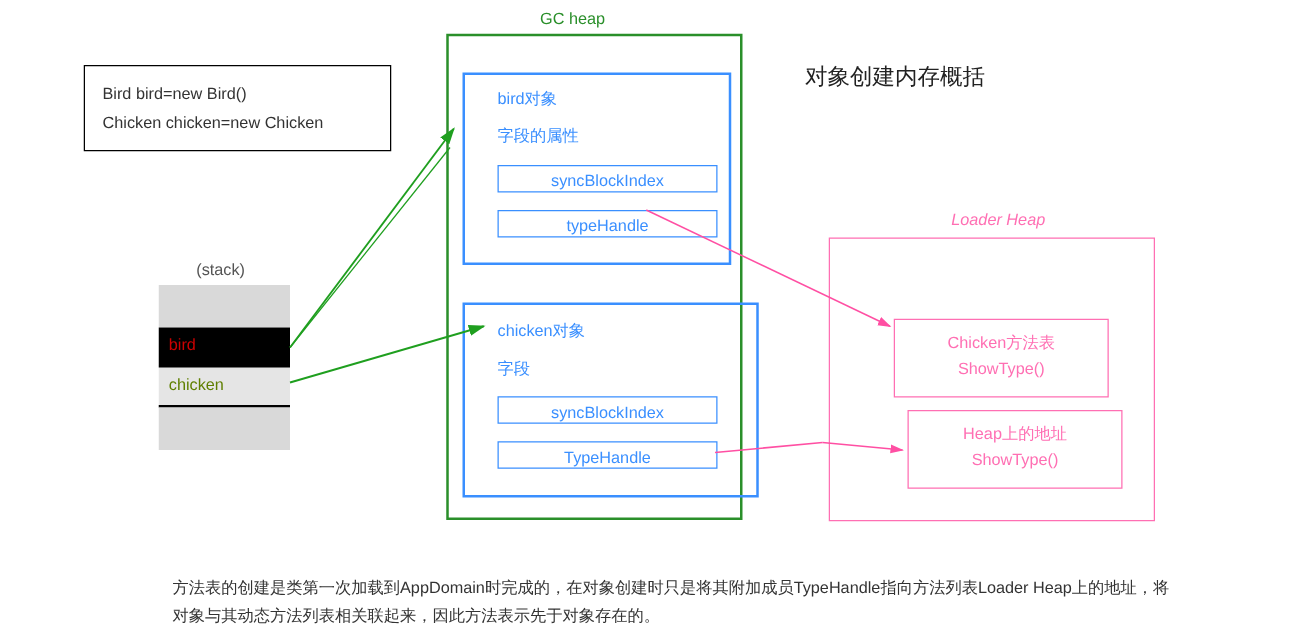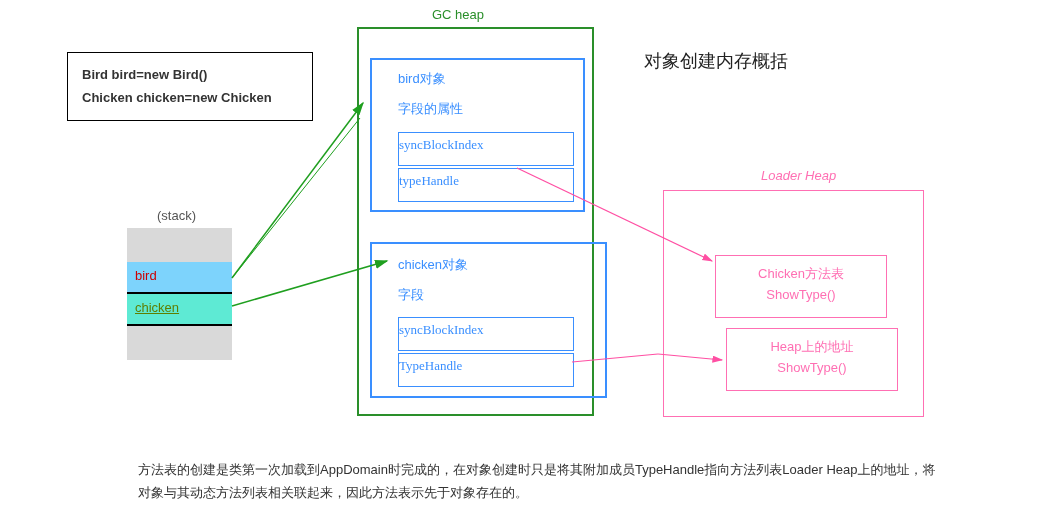--- a/index.html
+++ b/index.html
@@ -2,38 +2,38 @@
 <html><head>
 <meta charset="utf-8">
 <style>
   html,body{margin:0;padding:0;width:1044px;height:514px;font-family:"Microsoft YaHei","SimSun",Arial,sans-serif;font-size:13px;color:#333;background:#fff;overflow:hidden;}
   .abs{position:absolute;box-sizing:border-box;}
   .code-box{border:1px solid #000;padding:10px 14px;line-height:1.8;}
   .stack-label{font-size:13px;color:#555;}
   .stack{width:105px;}
   .stack-pad{height:34px;background:#d9d9d9;}
   .stack-row{height:30px;line-height:28px;padding-left:8px;font-size:13px;}
-  .row-bird{background:#7dd3fc;color:#c00;}
-  .row-chicken{background:#5eead4;color:#5f7f00;border-top:2px solid #000;border-bottom:2px solid #000;text-decoration:underline;}
+  .row-bird{background:#000000;color:#c00;}
+  .row-chicken{background:#e5e5e5;color:#5f7f00;border-top:2px solid #000;border-bottom:2px solid #000;}
   .gc-title{color:#2a8f2a;font-size:13px;text-align:center;}
   .gc-heap{border:2px solid #2a8f2a;width:237px;height:389px;}
   .obj-box{border:2px solid #3a8fff;position:absolute;left:11px;width:211px;color:#3a8fff;}
   .obj-inner-text{position:absolute;left:26px;font-size:13px;}
-  .field-box{position:absolute;left:26px;width:176px;height:34px;border:1.5px solid #3a8fff;line-height:24px;font-size:13px;box-sizing:border-box;font-family:Liberation Serif, serif;}
+  .field-box{position:absolute;left:26px;width:176px;height:22px;border:1.5px solid #3a8fff;text-align:center;line-height:24px;font-size:13px;box-sizing:border-box;}
   .title-big{font-size:18px;color:#222;}
   .loader-title{color:#ff6fb3;font-size:13px;font-style:italic;}
   .loader-heap{border:1.5px solid #ff6fb3;width:261px;height:227px;}
   .mt-box{position:absolute;border:1.5px solid #ff6fb3;color:#ff6fb3;width:172px;height:63px;text-align:center;line-height:1.6;font-size:13px;padding-top:8px;box-sizing:border-box;}
   .footer{position:absolute;left:138px;top:458px;width:810px;font-size:13px;color:#333;line-height:1.8;}
   svg.arrows{position:absolute;left:0;top:0;pointer-events:none;}
 </style>
 </head>
 <body>
 
-<div class="abs code-box" style="left:67px;top:52px;width:246px;font-weight:bold;">
+<div class="abs code-box" style="left:67px;top:52px;width:246px;">
   <div>Bird bird=new Bird()</div>
   <div>Chicken chicken=new Chicken</div>
 </div>
 
 <div class="abs stack-label" style="left:157px;top:208px;">(stack)</div>
 
 <div class="abs stack" style="left:127px;top:228px;">
   <div class="stack-pad"></div>
   <div class="stack-row row-bird">bird</div>
   <div class="stack-row row-chicken">chicken</div>

